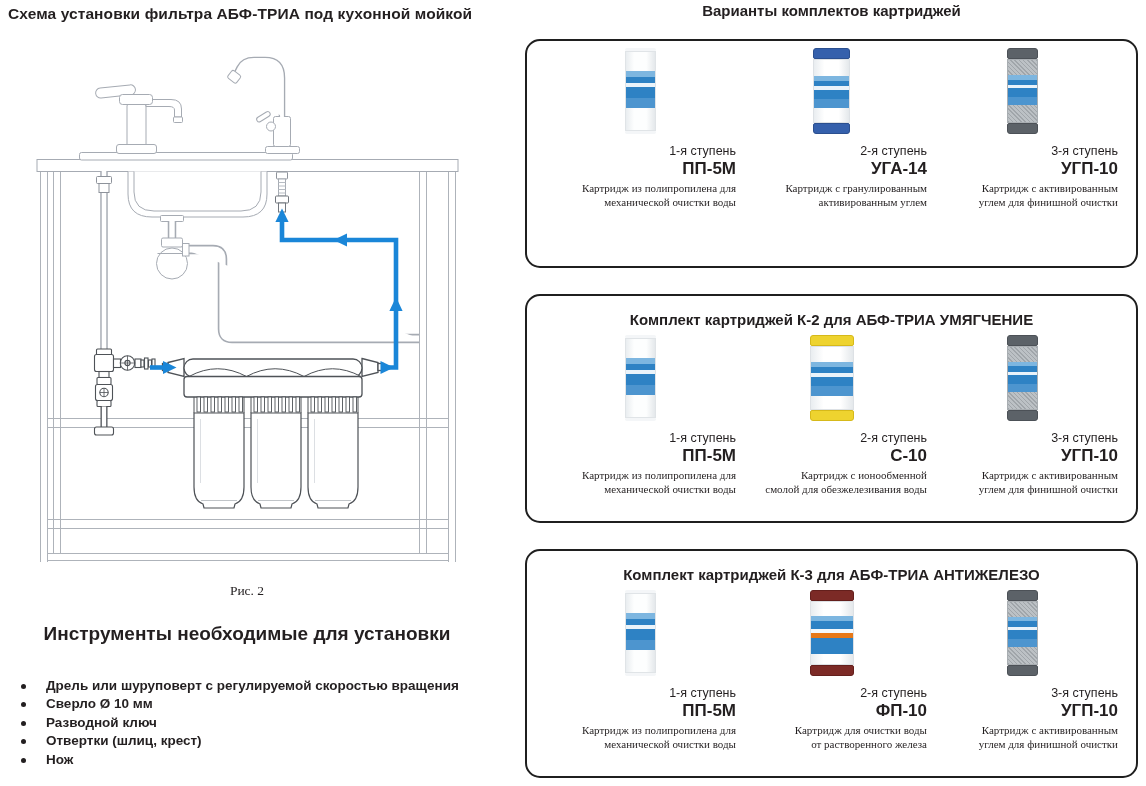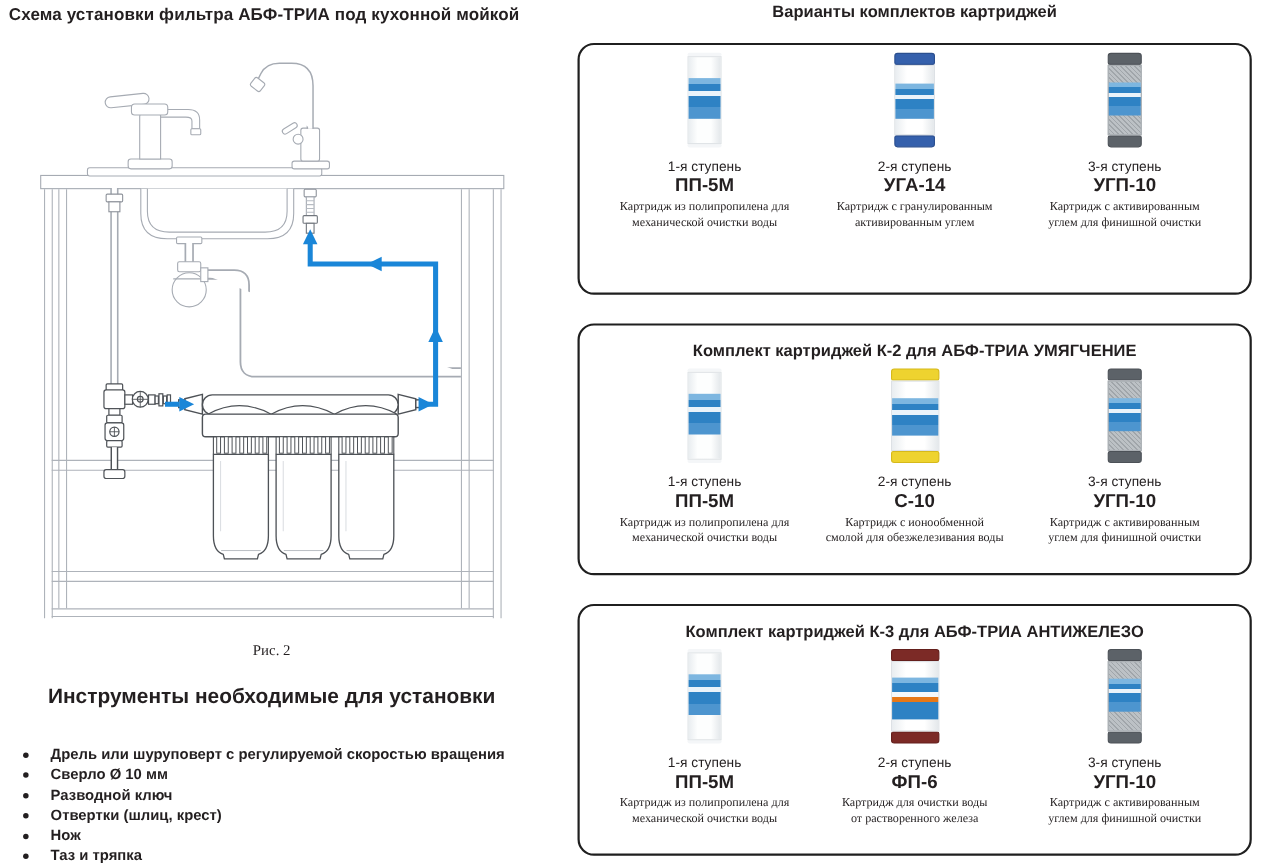--- a/index.html
+++ b/index.html
@@ -42,21 +42,21 @@
   .kit-box{
     position:absolute;left:525px;width:613px;height:229px;
     border:2px solid #1f1f1f;border-radius:15px;background:#fff;
     box-sizing:border-box;
   }
   .kit-1{top:39px}.kit-2{top:294px}.kit-3{top:549px}
   .kit-header{
     margin-top:15px;text-align:center;font-size:15px;font-weight:bold;
   }
   .kit-cols{display:flex;padding:0 18px;margin-top:4px;}
-  .kit-col{width:191px;text-align:center;}
+  .kit-col{width:191px;text-align:right;}
   .img-area{height:92px;display:flex;align-items:center;justify-content:center;}
   .stage{font-size:12.5px;margin-top:7px;}
   .cart-name{font-size:17px;font-weight:bold;margin-top:1px;}
   .desc{font-size:11px;line-height:13.5px;margin-top:3px;white-space:pre-line;font-family:Liberation Serif, serif;}
   
   .cart{display:flex;flex-direction:column;height:86px;border-radius:2px;}
   .cart .cap{height:9px;border-radius:3px 3px 2px 2px;}
   .cart .cap.bot{border-radius:2px 2px 3px 3px;}
   .cart .body{flex:1;position:relative;}
   .cart .label{position:absolute;left:0;right:0;}
@@ -223,21 +223,20 @@
 </svg>
 
 <div class="fig-caption">Рис. 2</div>
 <div class="tools-heading">Инструменты необходимые для установки</div>
 <ul class="tools-list">
   <li>Дрель или шуруповерт с регулируемой скоростью вращения</li>
   <li>Сверло Ø 10 мм</li>
   <li>Разводной ключ</li>
   <li>Отвертки (шлиц, крест)</li>
   <li>Нож</li>
-  <li>Таз и тряпка</li>
 </ul>
 
 <div class="right-title">Варианты комплектов картриджей</div>
 
 <div class="kit-box kit-1">
   <div class="kit-cols">
     <div class="kit-col">
       <div class="img-area">
           <div class="cart cart-pp">
             <div class="cap top"></div>
@@ -358,21 +357,21 @@
       <div class="img-area">
           <div class="cart cart-fp">
             <div class="cap top"></div>
             <div class="body">
               <div class="label"></div>
             </div>
             <div class="cap bot"></div>
           </div>
         </div>
       <div class="stage">2-я ступень</div>
-      <div class="cart-name">ФП-6</div>
+      <div class="cart-name">ФП-10</div>
       <div class="desc">Картридж для очистки воды
 от растворенного железа</div>
     </div>
     <div class="kit-col">
       <div class="img-area">
           <div class="cart cart-ugp">
             <div class="cap top"></div>
             <div class="body">
               <div class="label label-blue"></div>
             </div>

